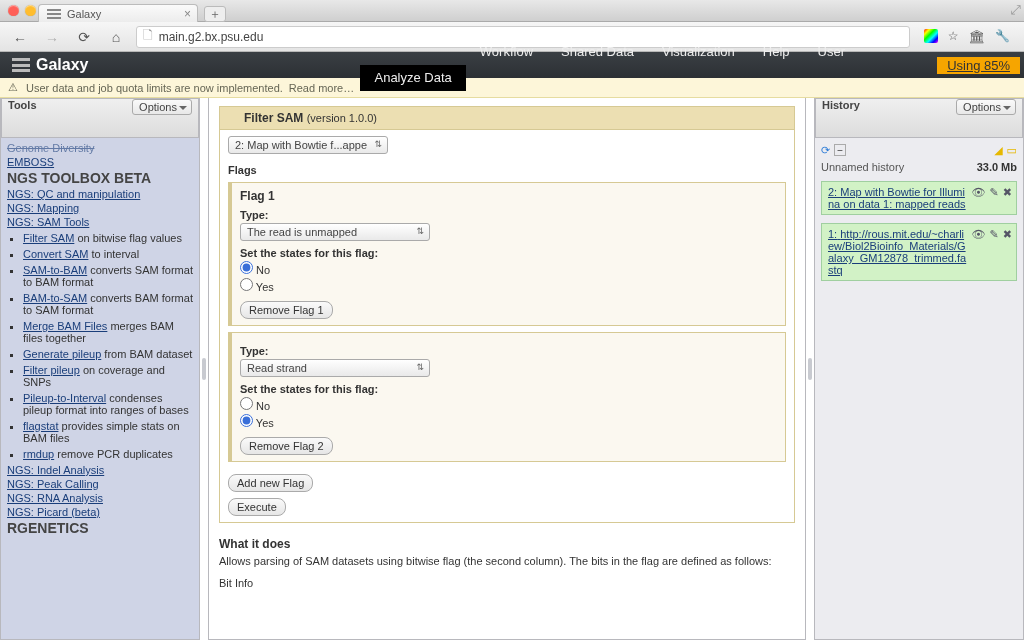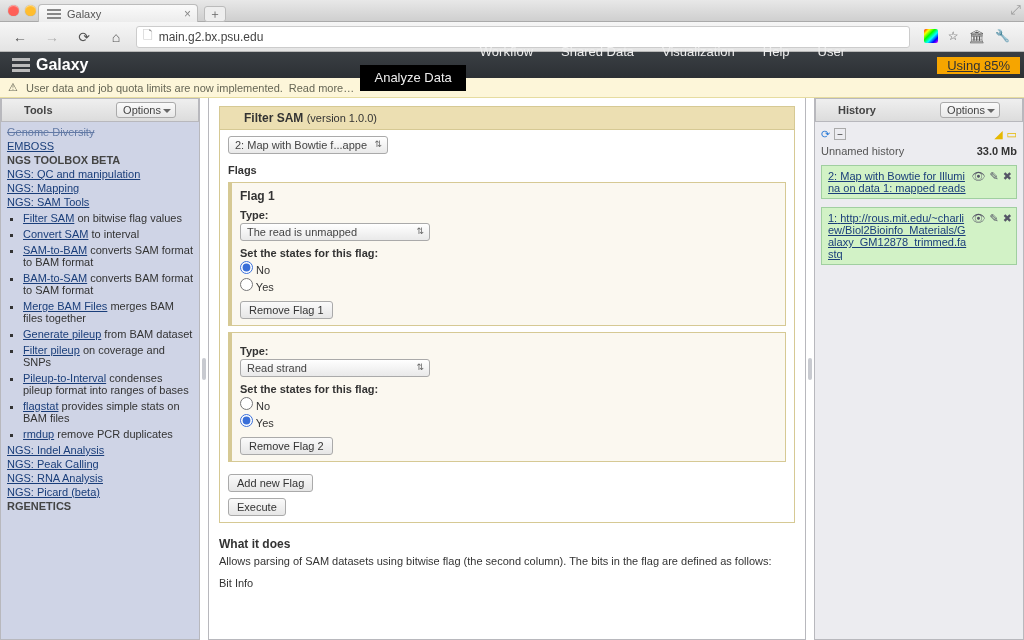--- a/index.html
+++ b/index.html
@@ -37,46 +37,46 @@
 .notice .warn { width:14px; height:14px; display:inline-flex; align-items:center; justify-content:center; }
 .notice a { color:#665; }
 
 
 .workspace { display:flex; height: calc(640px - 22px - 30px - 26px - 20px); }
 .col { position:relative; }
 .col-resize { width:8px; background:#fff; display:flex; align-items:center; justify-content:center; }
 .col-resize::after { content:""; width:4px; height:22px; background:#c8cad0; border-radius:3px; }
 
 
-.panel-head { height:24px; background: linear-gradient(#efefef,#dcdcdc); border:1px solid #b8b8bd; display:flex; align-items:center; padding:0 22px; font-weight:bold; color:#444; }
+.panel-head { height:40px; background: linear-gradient(#efefef,#dcdcdc); border:1px solid #b8b8bd; display:flex; align-items:flex-start; padding:0 6px; font-weight:bold; color:#444; }
 .options-btn { margin-left:auto; font-weight:normal; background: linear-gradient(#fafafa,#e8e8e8); border:1px solid #aaa; border-radius:3px; padding:1px 14px 1px 6px; font-size:11px; position:relative; }
 .options-btn::after { content:""; position:absolute; right:4px; top:6px; border:4px solid transparent; border-top-color:#666; }
 
 
 .tools-col { width:200px; background:#cfd4e6; border:1px solid #b8b8bd; border-top:none; overflow:hidden; font-size:11px; color:#1a3e7a; }
 .tools-body { padding:2px 6px; height:100%; overflow:hidden; }
-.section-hd { font-weight:bold; color:#444; font-size:11px; cursor:default; }
+.section-hd { font-weight:bold; color:#444; font-size:14px; cursor:default; }
 .tool-link { text-decoration: underline; color:#1a3e7a; display:block; margin:2px 0; }
 .tool-list { list-style: square; margin:2px 0 2px 16px; }
 .tool-list li { margin:4px 0; color:#333; }
 .tool-list li a { text-decoration: underline; color:#1a3e7a; }
 
 
 .center-col { flex:1; background:#fff; border:1px solid #b8b8bd; border-top:none; overflow:hidden; display:flex; flex-direction:column; }
 .tool-title { background:#ecdfb2; border:1px solid #d6c994; padding:4px 24px; font-weight:bold; color:#333; font-size:12px; margin:0; }
 .tool-title span.ver { font-weight:normal; font-size:11px; }
 .center-body { padding:8px 10px; overflow-y:auto; }
 .form-row { margin:6px 0 2px; font-weight:bold; font-size:11px; color:#333; }
 .sel { -webkit-appearance:none; appearance:none; background:linear-gradient(#fff,#e9e9e9); border:1px solid #aaa; border-radius:3px; padding:2px 20px 2px 6px; font-size:11px; color:#444; position:relative; }
 .sel-wrap { position:relative; display:inline-block; }
 .sel-wrap::after { content:"⇅"; position:absolute; right:6px; top:3px; font-size:9px; color:#666; pointer-events:none; }
 .flag-box { border:1px solid #d6c994; border-left:4px solid #d6c994; background:#fbf8f0; padding:6px 8px; margin:6px 0; }
 .flag-title { font-weight:bold; color:#333; margin-bottom:4px; }
 .radio-row { margin:2px 0; font-size:11px; color:#333; }
-.btn { background:linear-gradient(#fafafa,#e6e6e6); border:1px solid #aaa; border-radius:3px; padding:2px 8px; font-size:11px; color:#333; margin-top:6px; display:inline-block; }
+.btn { background:linear-gradient(#fafafa,#e6e6e6); border:1px solid #aaa; border-radius:8px; padding:2px 8px; font-size:11px; color:#333; margin-top:6px; display:inline-block; }
 .section-title2 { font-weight:bold; margin-top:14px; font-size:12px; color:#333; }
 .desc { font-size:11px; color:#333; margin-top:4px; }
 
 
 .history-col { width:210px; background:#ececf0; border:1px solid #b8b8bd; border-top:none; overflow:hidden; font-size:11px; }
 .hist-body { padding:6px; }
 .hist-icons { display:flex; gap:4px; margin-bottom:4px; }
 .hist-icons .sp { margin-left:auto; display:flex; gap:4px; }
 .hist-size { float:right; font-weight:bold; color:#333; }
 .hist-name { color:#555; }

